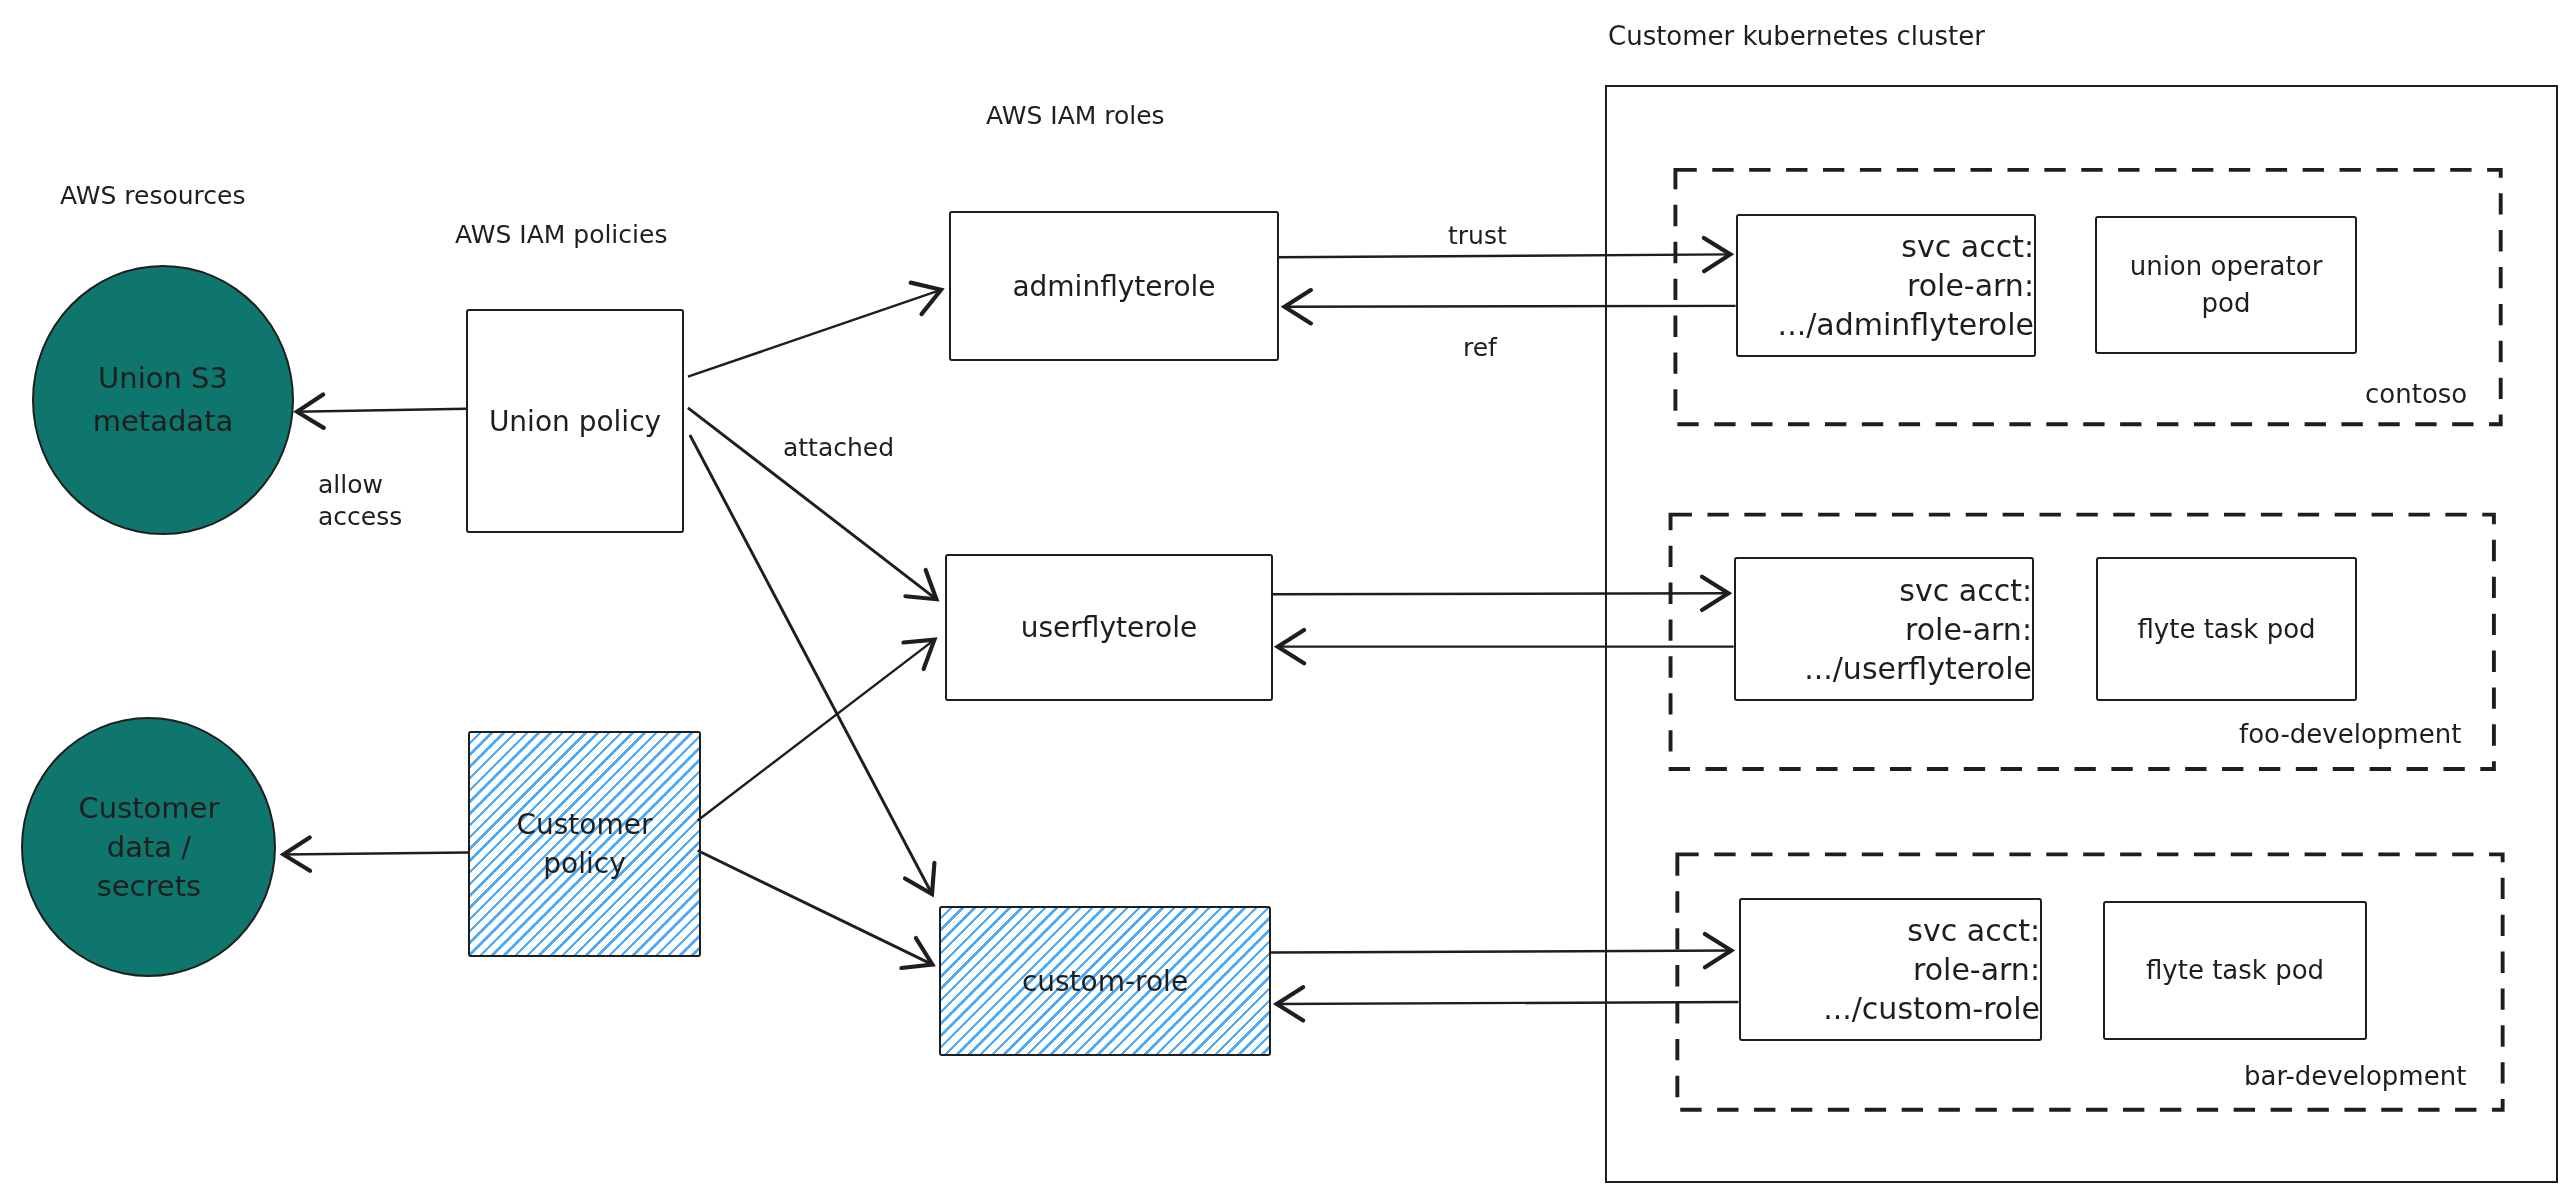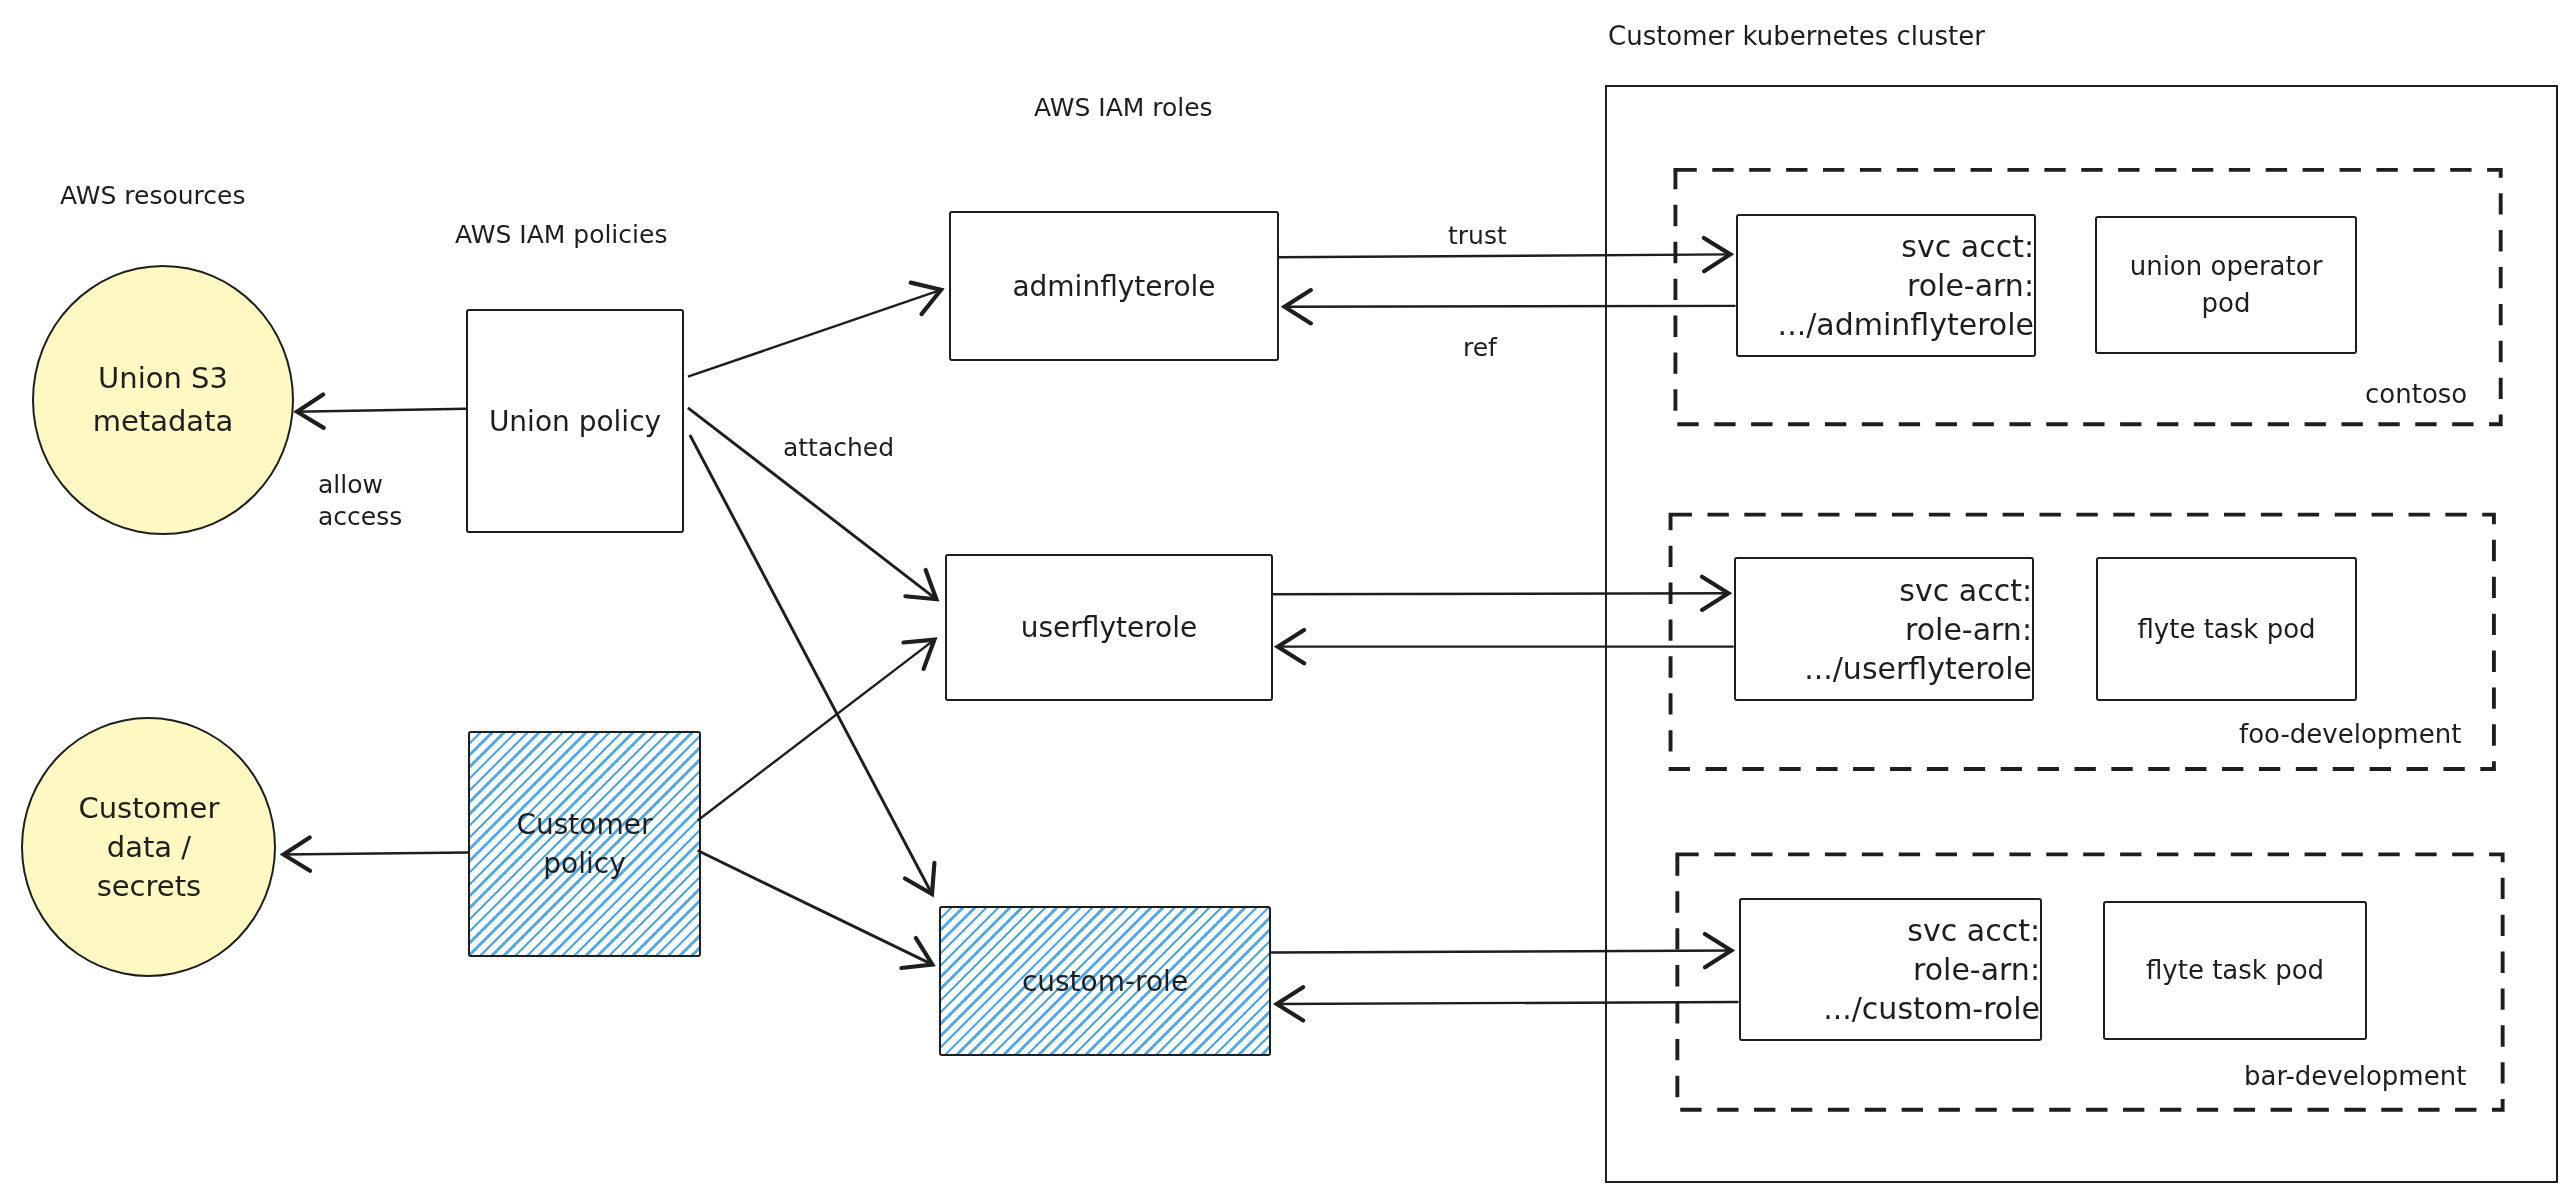--- a/index.html
+++ b/index.html
@@ -7,35 +7,35 @@
           font-family:"DejaVu Sans",sans-serif;color:#1e1e1e;}
   .abs{position:absolute;}
   .lbl{font-size:25px;font-weight:500;white-space:nowrap;}
   .box{position:absolute;border:2.9px solid #1e1e1e;border-radius:2.9px;background:#ffffff;
        display:flex;flex-direction:column;align-items:center;justify-content:center;
        text-align:center;font-size:28px;font-weight:500;line-height:39px;}
   .hachure{background-color:#ffffff;
        background-image:repeating-linear-gradient(135deg,rgba(77,171,247,0) 0px,rgba(77,171,247,0) 5.8px,#4dabf7 5.8px,#4dabf7 8.3px);}
   .circle{position:absolute;border:2.9px solid #1e1e1e;border-radius:50%;
        display:flex;flex-direction:column;align-items:center;justify-content:center;
-       text-align:center;font-size:29px;font-weight:500;line-height:43px;background:#fef9c3;}
+       text-align:center;font-size:29px;font-weight:500;line-height:43px;background:#0f766e;}
   .cluster{position:absolute;border:2.9px solid #1e1e1e;background:transparent;}
   .nslabel{position:absolute;font-size:26px;font-weight:500;white-space:nowrap;}
   .svcbox{font-size:30px;line-height:39px;align-items:flex-end;}
   .podbox{font-size:26px;line-height:37px;}
   svg.arrows{position:absolute;left:0;top:0;pointer-events:none;}
 </style>
 </head>
 <body>
 
 <div id="canvas">
 
   <div class="abs lbl" style="left:60px;top:181px;">AWS resources</div>
   <div class="abs lbl" style="left:455px;top:220px;">AWS IAM policies</div>
-  <div class="abs lbl" style="left:986px;top:93px;margin-left:48px;">AWS IAM roles</div>
+  <div class="abs lbl" style="left:986px;top:101px;">AWS IAM roles</div>
   <div class="abs lbl" style="left:1608px;top:21.4px;font-size:26px;">Customer kubernetes cluster</div>
 
   <div class="abs lbl" style="left:318px;top:469px;line-height:32px;">
     <div>allow</div>
     <div>access</div>
   </div>
   <div class="abs lbl" style="left:783px;top:433px;">attached</div>
   <div class="abs lbl" style="left:1448px;top:221px;">trust</div>
   <div class="abs lbl" style="left:1463px;top:333px;text-align:right;">ref</div>
 

